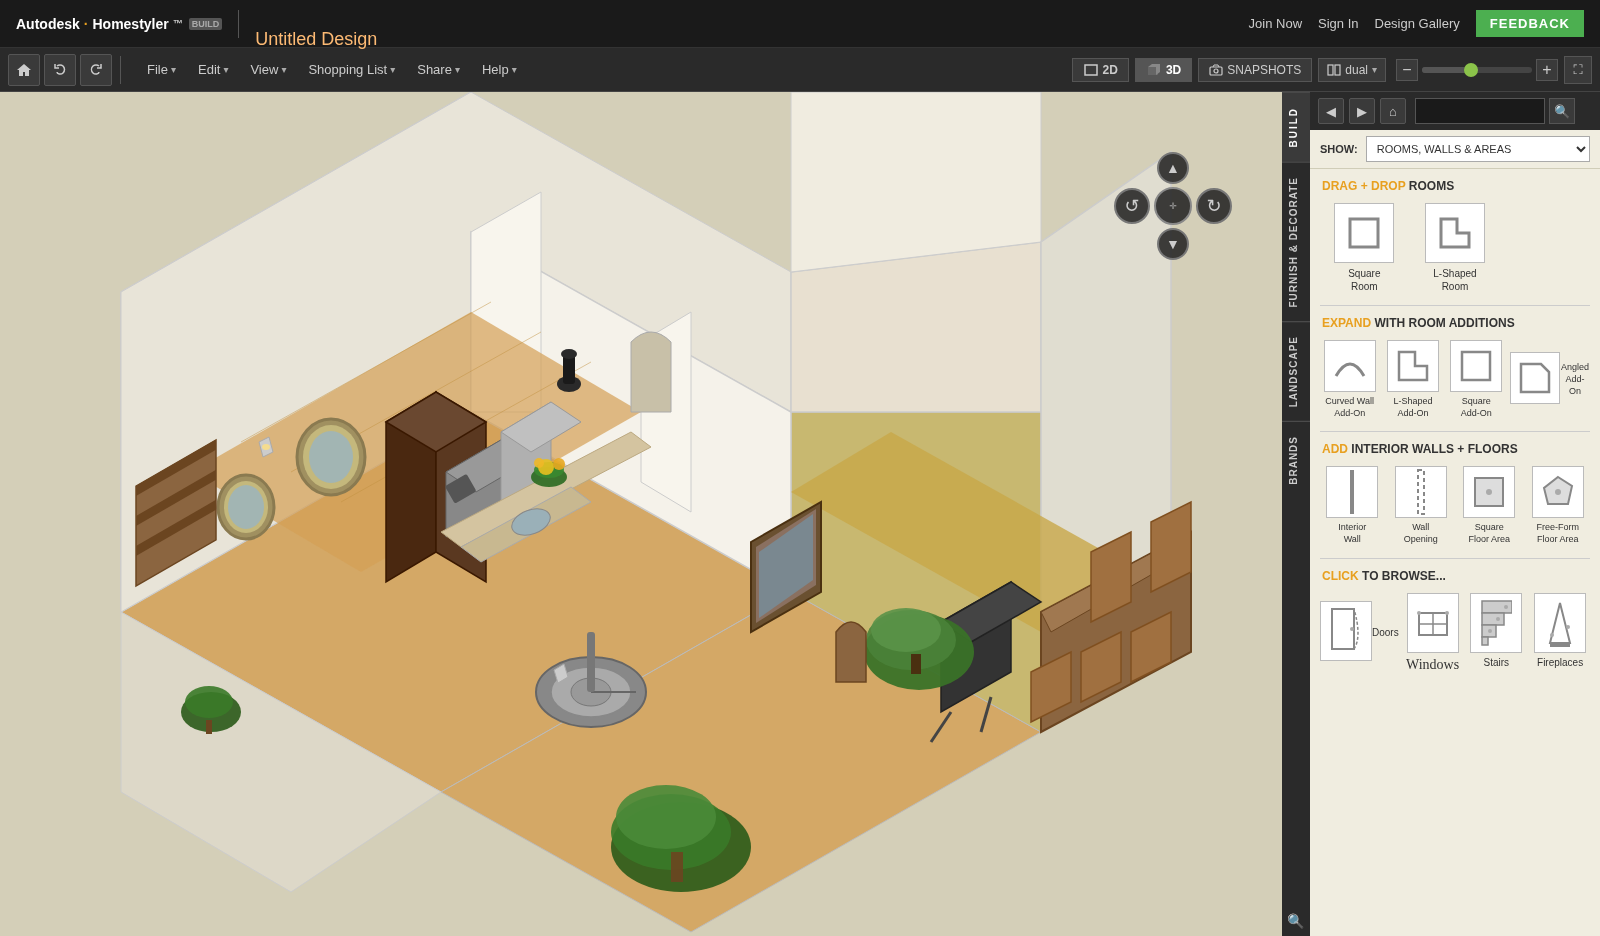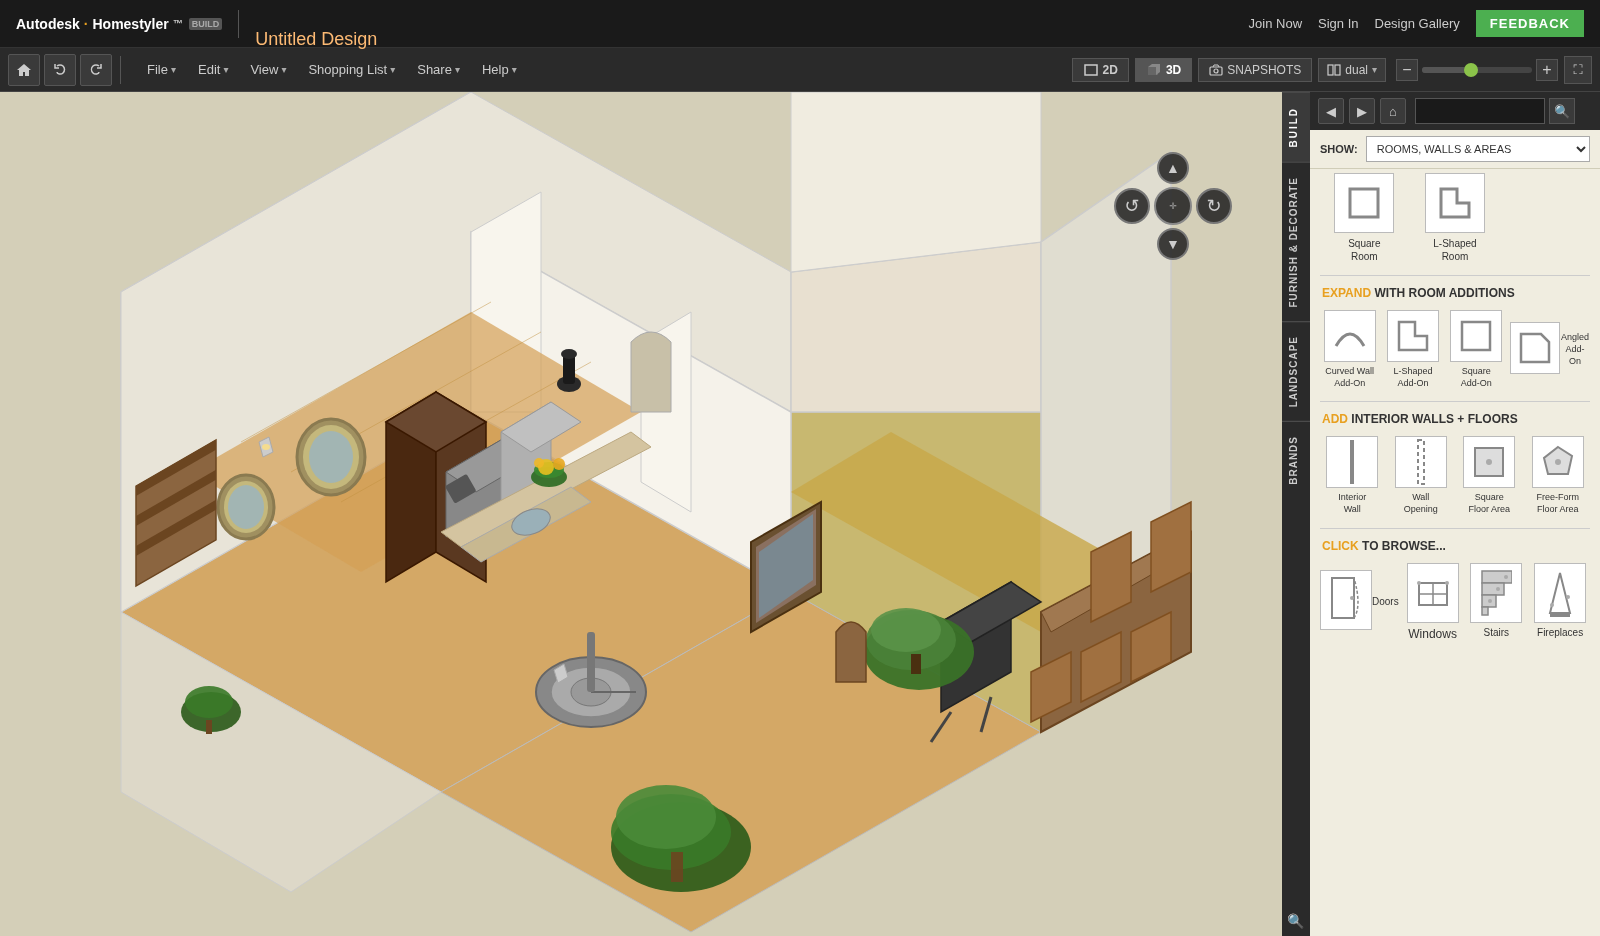--- a/index.html
+++ b/index.html
@@ -358,20 +358,24 @@
         <span style="font-size:11px;font-weight:bold;color:#333;">SHOW:</span>
         <select style="height:26px;background:#fff;border:1px solid #aaa;font-size:11px;color:#333;padding:0 6px;flex:1;">
           <option>ROOMS, WALLS &amp; AREAS</option>
           <option>ALL</option>
           <option>FLOORS ONLY</option>
         </select>
       </div>
 
       <div id="panel-scroll" style="flex:1;overflow-y:auto;background:#f0ede0;">
 
+        <div style="padding:10px 12px 6px 12px;font-size:12px;font-weight:bold;color:#333;">
+          <span style="color:#e8a020;">DRAG + DROP</span>
+          <span> ROOMS</span>
+        </div>
 
         <div style="display:grid;grid-template-columns:repeat(3,1fr);gap:6px;padding:4px 12px 12px;">
 
           <div style="display:flex;flex-direction:column;align-items:center;cursor:pointer;">
             <div style="width:60px;height:60px;background:#fff;border:1px solid #bbb;display:flex;align-items:center;justify-content:center;margin-bottom:4px;">
               <svg width="36" height="36" viewBox="0 0 36 36">
                   <rect x="4" y="4" width="28" height="28" fill="none" stroke="#888" stroke-width="3"></rect>
                 </svg>
             </div>
             <span style="font-size:10px;color:#333;text-align:center;line-height:1.3;">Square<br>Room</span>
@@ -505,21 +509,21 @@
           <div style="display:flex;flex-direction:column;align-items:center;cursor:pointer;">
             <div style="width:52px;height:60px;background:#fff;border:1px solid #bbb;display:flex;align-items:center;justify-content:center;margin-bottom:4px;">
               <svg width="32" height="48" viewBox="0 0 32 48">
                 <rect x="2" y="14" width="28" height="22" fill="none" stroke="#888" stroke-width="2"></rect>
                 <line x1="16" y1="14" x2="16" y2="36" stroke="#888" stroke-width="1.5"></line>
                 <line x1="2" y1="25" x2="30" y2="25" stroke="#888" stroke-width="1.5"></line>
                 <circle cx="2" cy="14" r="2" fill="#aaa"></circle>
                 <circle cx="30" cy="14" r="2" fill="#aaa"></circle>
               </svg>
             </div>
-            <span style="font-size:12px;color:#333;">Windows</span>
+            <span style="font-size:14px;color:#333;font-family:Liberation Serif, serif;">Windows</span>
           </div>
 
           <div style="display:flex;flex-direction:column;align-items:center;cursor:pointer;">
             <div style="width:52px;height:60px;background:#fff;border:1px solid #bbb;display:flex;align-items:center;justify-content:center;margin-bottom:4px;">
               <svg width="32" height="48" viewBox="0 0 32 48">
                 <rect x="2" y="2" width="30" height="12" fill="#ccc" stroke="#888" stroke-width="1.5"></rect>
                 <rect x="2" y="14" width="22" height="12" fill="#ccc" stroke="#888" stroke-width="1.5"></rect>
                 <rect x="2" y="26" width="14" height="12" fill="#ccc" stroke="#888" stroke-width="1.5"></rect>
                 <rect x="2" y="38" width="6" height="8" fill="#ccc" stroke="#888" stroke-width="1.5"></rect>
                 <circle cx="26" cy="8" r="2" fill="#aaa"></circle>

